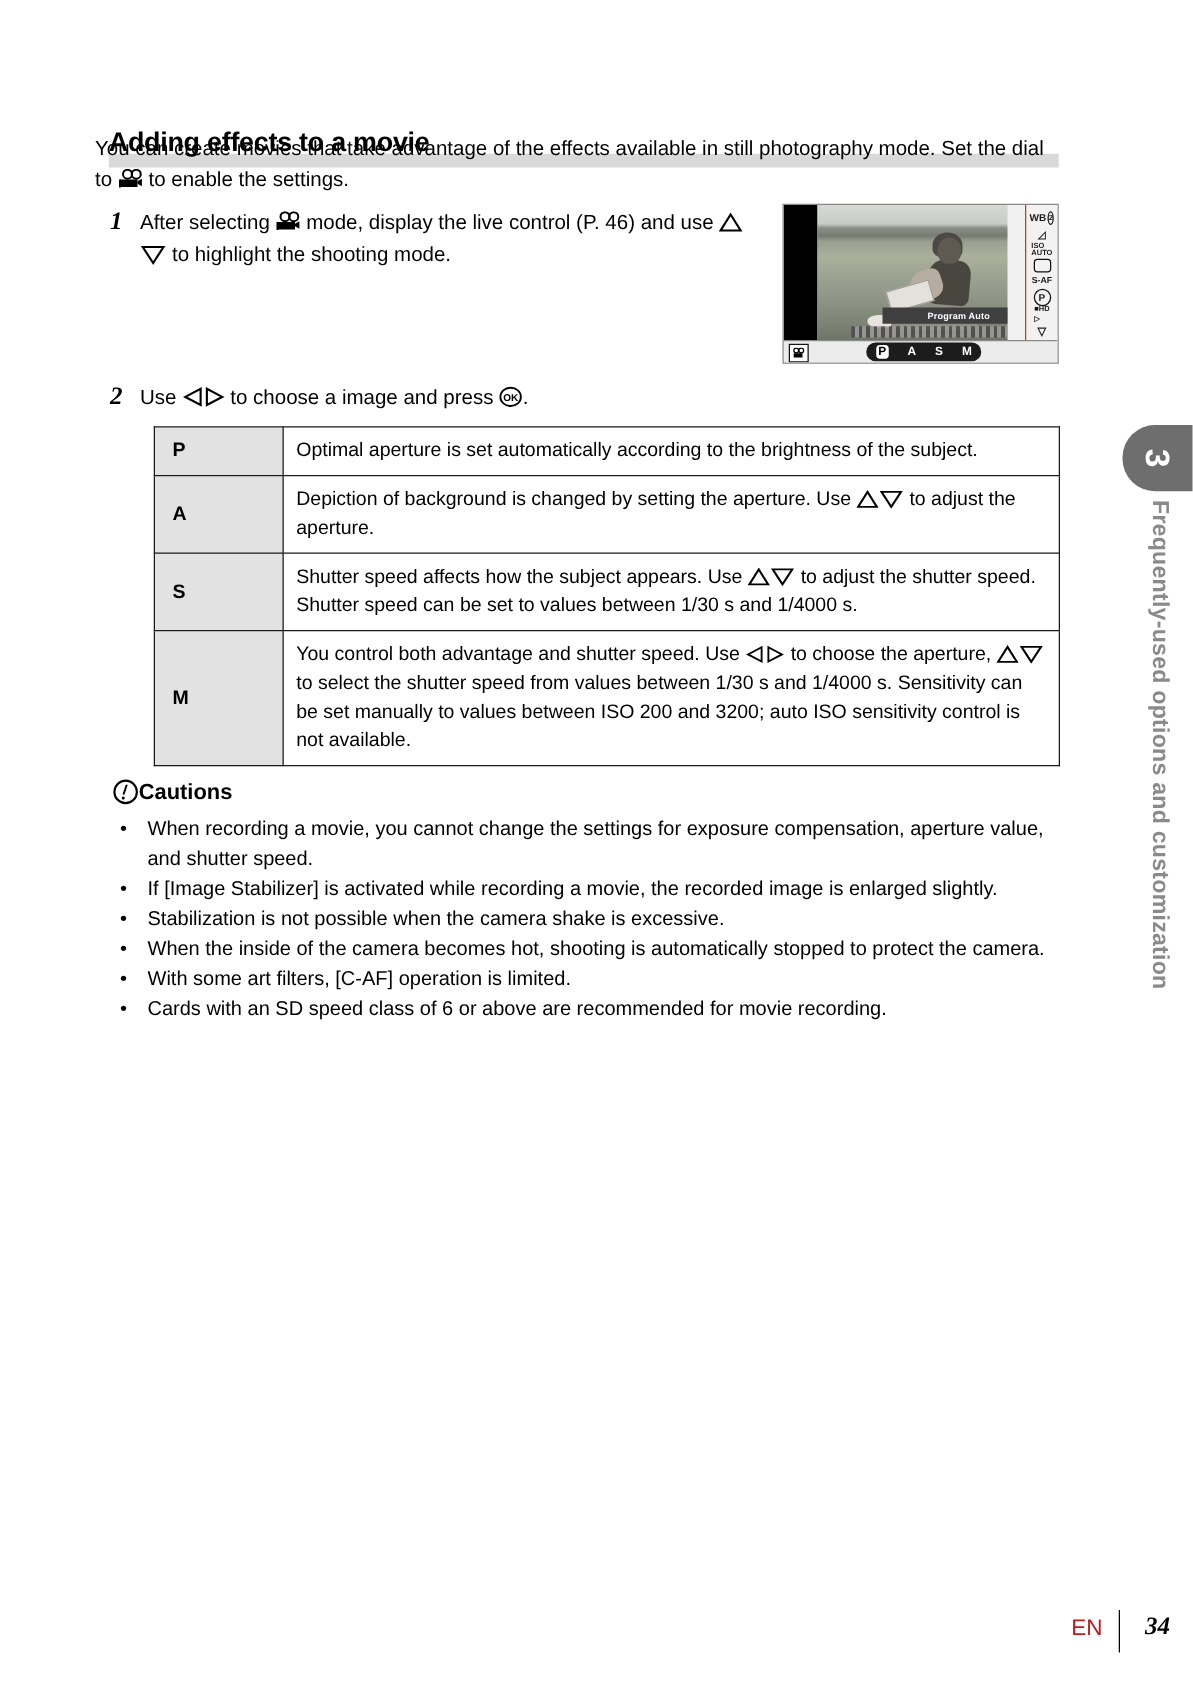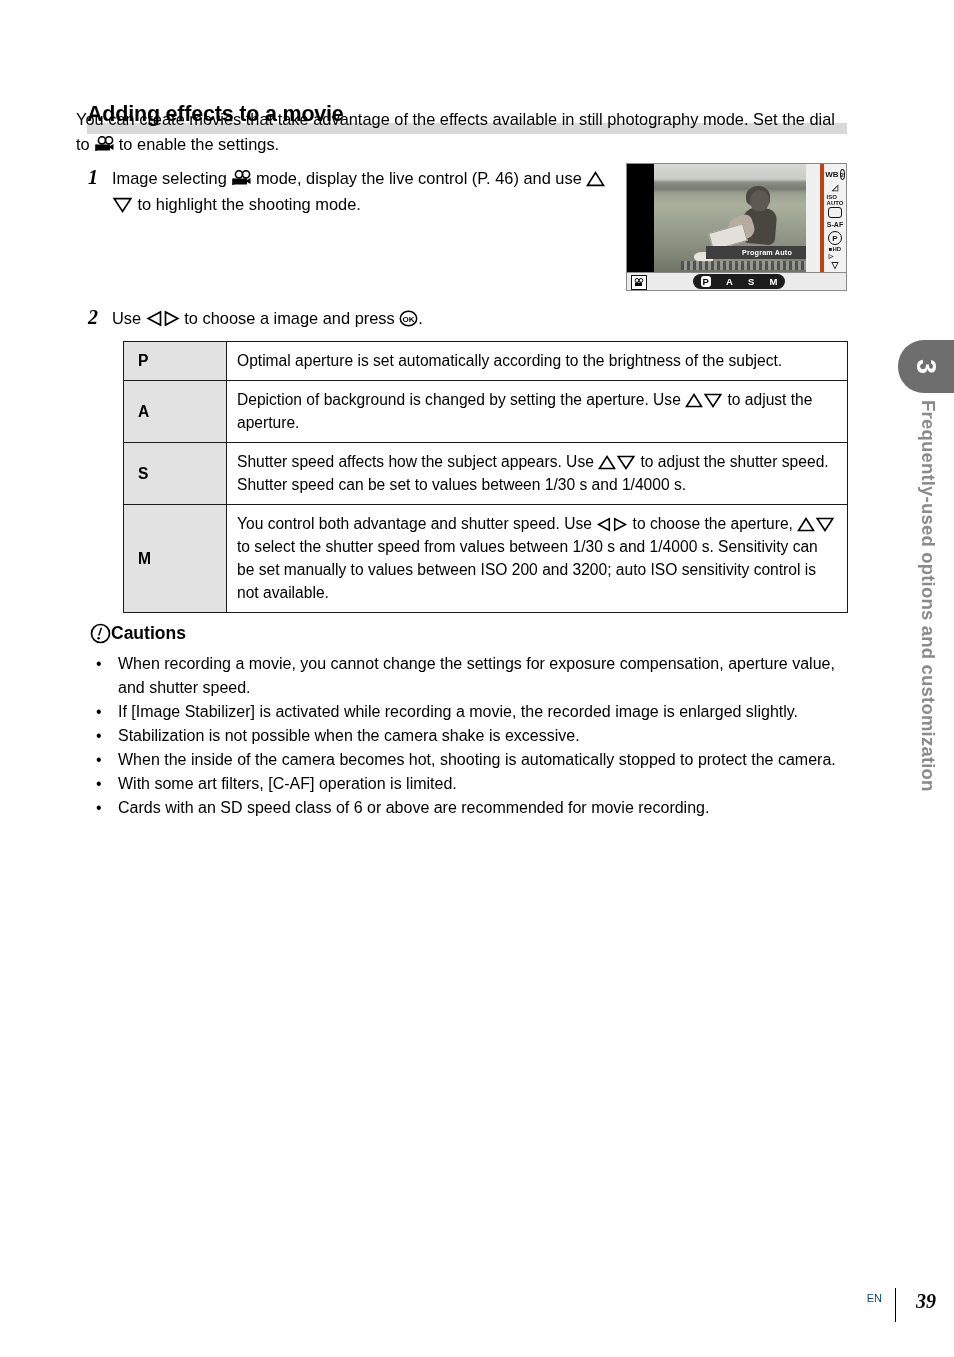--- a/index.html
+++ b/index.html
@@ -192,21 +192,21 @@
       repeating-linear-gradient(90deg,
         #4a4a4a 0px, #4a4a4a 3px,
         #9a9a9a 3px, #9a9a9a 6px);
     opacity: 0.85;
   }
   .cam-right-rail {
     position: absolute;
     left: 193px; top: 0;
     width: 26px; height: 108px;
     background: #f2f2f2;
-    border-left: 4px solid #c2410c;
+    border-left: 1px solid #c2410c;
     box-sizing: border-box;
     display: flex;
     flex-direction: column;
     align-items: center;
     justify-content: flex-start;
     padding-top: 5px;
   }
   .rail-icon {
     width: 19px;
     height: 13px;
@@ -358,22 +358,22 @@
     position: absolute;
     left: 0;
     top: 1292px;
     width: 954px;
     height: 40px;
   }
   .footer-en {
     position: absolute;
     right: 72px;
     top: 0;
-    font-size: 11px;
-    color: #0c4a6e;
+    font-size: 18px;
+    color: #b91c1c;
     text-align: right;
   }
   .footer-rule {
     position: absolute;
     right: 58px;
     top: -4px;
     width: 1px;
     height: 34px;
     background: #000;
   }
@@ -400,21 +400,21 @@
       <circle cx="8" cy="4.3" r="3.6" fill="none" stroke="#000" stroke-width="1.6"></circle>
       <circle cx="15" cy="4.3" r="3.6" fill="none" stroke="#000" stroke-width="1.6"></circle>
       <path d="M2 8.5 h14 v6 h-14 z" fill="#000"></path>
       <path d="M16 10 l3.5 -2 v6 l-3.5 -2 z" fill="#000"></path>
       <path d="M1.2 8.5 h1.6 v6.5 h-1.6 z" fill="#000"></path>
     </svg><span> to enable the settings.</span>
 </div>
 
 <div class="step" id="step1">
   <div class="step-num">1</div>
-  <div class="step-body"><span>Image selecting </span><svg class="gly" width="20" height="17" viewBox="0 0 20 17">
+  <div class="step-body"><span>After selecting </span><svg class="gly" width="20" height="17" viewBox="0 0 20 17">
         <circle cx="8" cy="4.3" r="3.6" fill="none" stroke="#000" stroke-width="1.6"></circle>
         <circle cx="15" cy="4.3" r="3.6" fill="none" stroke="#000" stroke-width="1.6"></circle>
         <path d="M2 8.5 h14 v6 h-14 z" fill="#000"></path>
         <path d="M16 10 l3.5 -2 v6 l-3.5 -2 z" fill="#000"></path>
         <path d="M1.2 8.5 h1.6 v6.5 h-1.6 z" fill="#000"></path>
       </svg><span> mode, display the live control (P. 46) and use </span><svg class="gly" width="19" height="16" viewBox="0 0 19 16">
         <path d="M9.5 1.6 L17.5 14.4 L1.5 14.4 Z" fill="none" stroke="#000" stroke-width="1.7"></path>
       </svg><svg class="gly" width="21" height="16" viewBox="0 0 21 16">
         <path d="M10.5 14.4 L2.2 1.6 L18.8 1.6 Z" fill="none" stroke="#000" stroke-width="1.7"></path>
       </svg><span> to highlight the shooting mode.</span></div>
@@ -552,14 +552,14 @@
 </div>
 
 <div class="chapter-tab">
   <span class="chapter-num">3</span>
 </div>
 <div class="chapter-title">Frequently-used options and customization</div>
 
 <div class="footer">
   <span class="footer-en">EN</span>
   <span class="footer-rule"></span>
-  <span class="footer-page">39</span>
+  <span class="footer-page">34</span>
 </div>
 
 </body></html>

